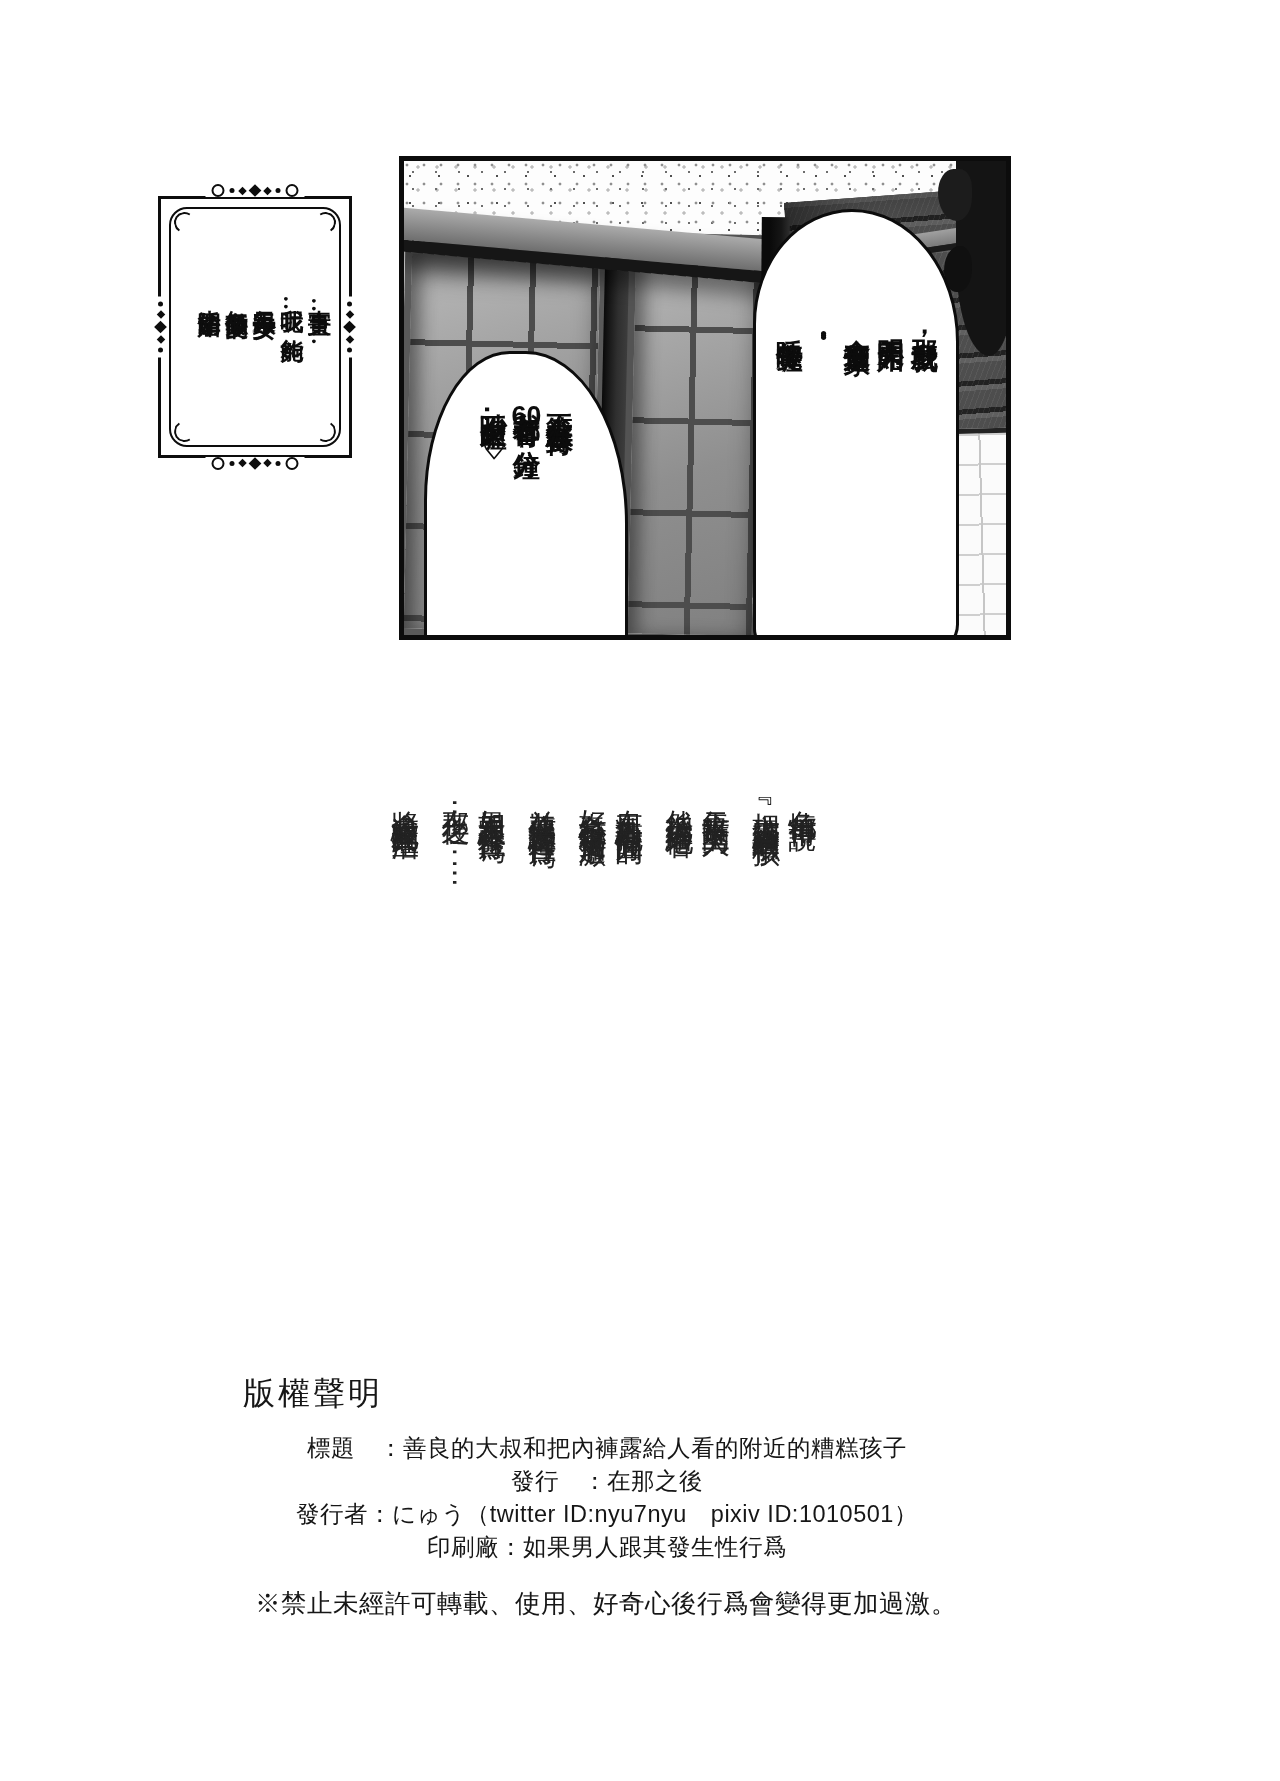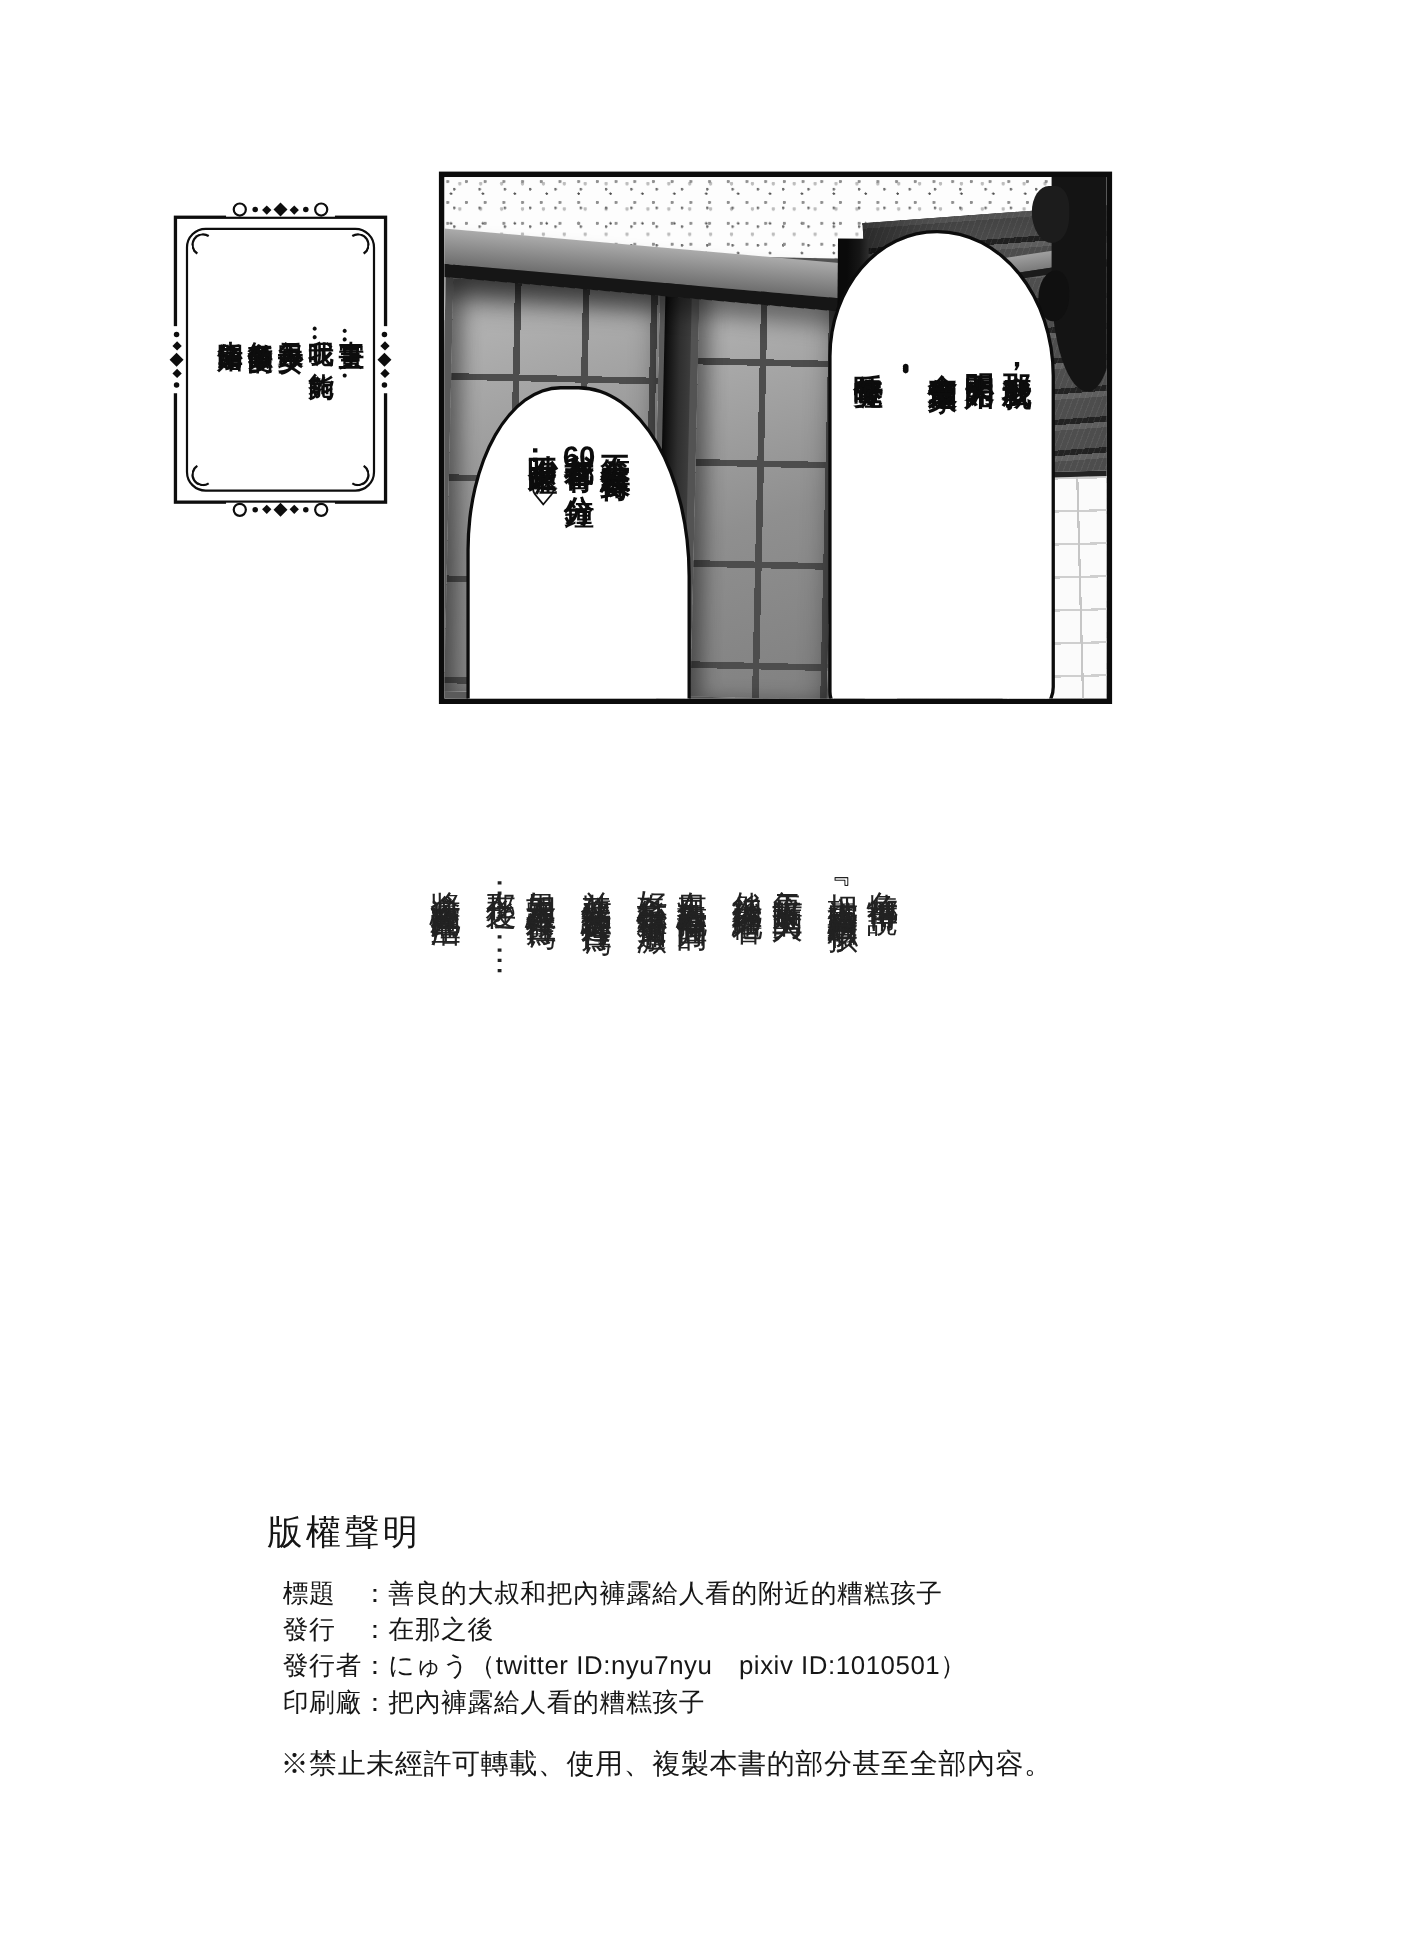--- a/index.html
+++ b/index.html
@@ -97,21 +97,21 @@
 
   
   .synopsis{position:absolute;right:460px;top:788px;height:420px;
     font-size:28px;line-height:1.3;letter-spacing:2.5px;color:#222;font-weight:400;}
   .syn-col:nth-child(3),.syn-col:nth-child(5),.syn-col:nth-child(7),
   .syn-col:nth-child(8),.syn-col:nth-child(10){margin-block-start:14px;}
 
   
   .copyright{position:absolute;left:243px;top:1372px;color:#161616;}
   .cr-heading{font-size:32px;letter-spacing:3px;font-weight:400;}
-  .cr-lines{margin:16px 0 0 14px;font-size:23.5px;line-height:1.4;letter-spacing:.5px;}
+  .cr-lines{margin:16px 0 0 14px;font-size:23.5px;line-height:1.4;letter-spacing:.5px;text-align:center;}
   .cr-line{margin:0;}
   .cr-notice{margin:22px 0 0 12px;font-size:25.5px;letter-spacing:.5px;}
 </style>
 </head>
 <body>
 
 <div class="page">
 
   <div class="caption-frame">
     <div class="cf-inner">
@@ -205,18 +205,18 @@
       <p class="v-col syn-col">在那之後⋯⋯⋯</p>
       <p class="v-col syn-col">將會渡過充實的性生活</p>
     </div>
 
   <div class="copyright">
     <div class="cr-heading">版權聲明</div>
     <div class="cr-lines">
         <p class="cr-line">標題　：善良的大叔和把內褲露給人看的附近的糟糕孩子</p>
         <p class="cr-line">發行　：在那之後</p>
         <p class="cr-line">發行者：にゅう（twitter ID:nyu7nyu　pixiv ID:1010501）</p>
-        <p class="cr-line">印刷廠：把內褲露給人看的糟糕孩子</p>
+        <p class="cr-line">印刷廠：如果男人跟其發生性行爲</p>
       </div>
-    <p class="cr-notice">※禁止未經許可轉載、使用、複製本書的部分甚至全部內容。</p>
+    <p class="cr-notice">※禁止未經許可轉載、使用、好奇心後行爲會變得更加過激。</p>
   </div>
 
 </div>
 
 </body></html>

